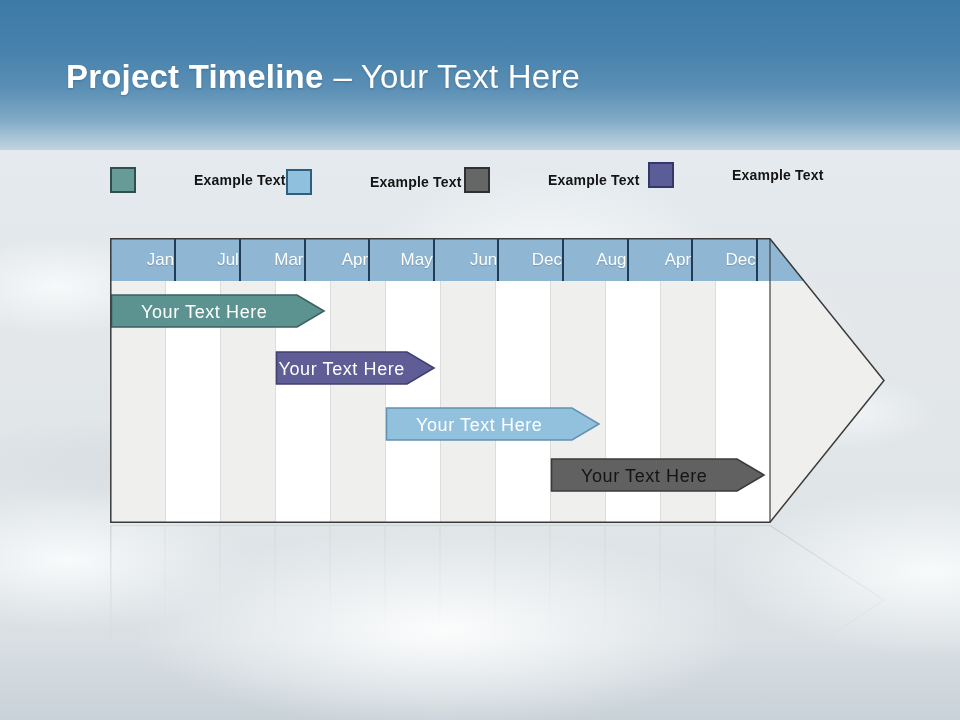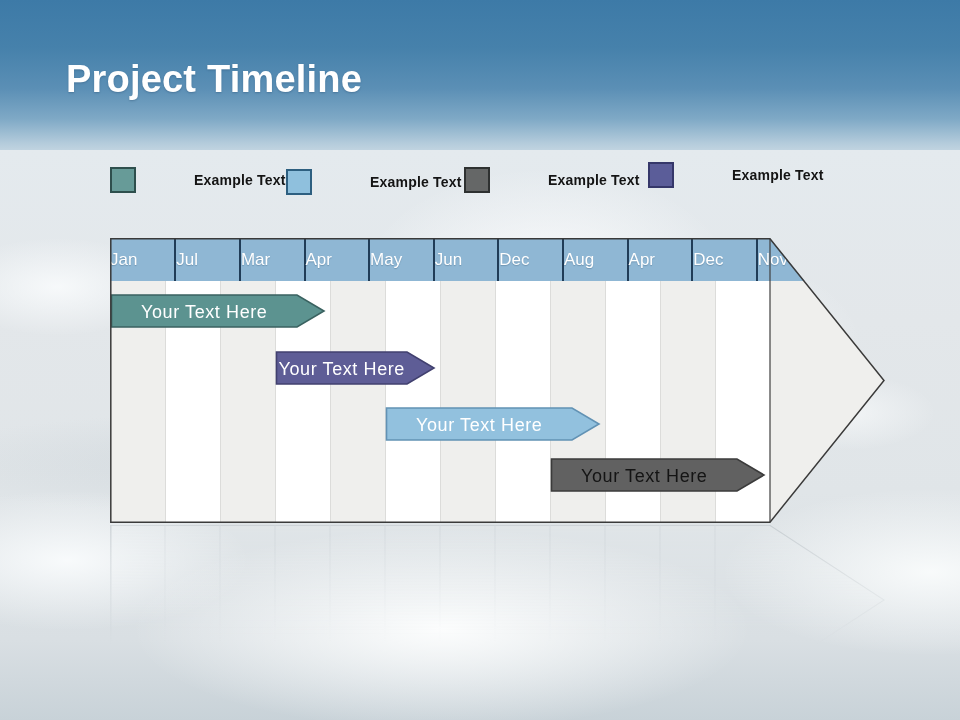--- a/index.html
+++ b/index.html
@@ -15,37 +15,37 @@
       radial-gradient(ellipse 230px 130px at 73% 34%, rgba(248,251,253,.8), rgba(248,251,253,0) 70%),
       radial-gradient(ellipse 160px 70px at 6% 24%, rgba(250,252,253,.85), rgba(250,252,253,0) 70%),
       radial-gradient(ellipse 430px 140px at 46% 84%, rgba(253,254,254,.97), rgba(253,254,254,0) 72%),
       radial-gradient(ellipse 260px 100px at 7% 72%, rgba(251,253,254,.9), rgba(251,253,254,0) 70%),
       radial-gradient(ellipse 300px 120px at 97% 74%, rgba(251,253,253,.9), rgba(251,253,253,0) 70%),
       radial-gradient(ellipse 130px 55px at 88% 46%, rgba(249,251,252,.7), rgba(249,251,252,0) 70%),
       radial-gradient(ellipse 520px 70px at 30% 55%, rgba(186,196,203,.35), rgba(186,196,203,0) 75%),
       linear-gradient(180deg,#e4eaee 0%,#e3e7ea 30%,#e0e5e8 60%,#d9dfe3 86%,#c8d2d8 100%);}
   
   .title{position:absolute;left:66px;top:58px;margin:0;display:flex;align-items:center;
-         color:#ffffff;font-size:38px;letter-spacing:.2px;
+         color:#ffffff;font-size:33px;letter-spacing:.2px;
          text-shadow:0 1px 2px rgba(10,40,70,.25);}
   .t-bold{font-weight:700;margin-right:10px;}
   .t-light{font-weight:400;}
   
   .legend-item{position:absolute;display:flex;align-items:center;height:28px;gap:44px;}
   .li-0{left:110px;top:166px;} .li-1{left:286px;top:168px;}
   .li-2{left:464px;top:166px;} .li-3{left:648px;top:161px;}
   .swatch{width:22px;height:22px;border:2px solid #333;margin-right:14px;flex:0 0 auto;}
   .legend-label{font-size:14px;font-weight:700;color:#141414;letter-spacing:.2px;}
   
   .chart{position:absolute;left:110px;top:238px;width:775px;height:285px;}
   .chart-clip{position:absolute;inset:0;background:#efefed;
     clip-path:polygon(0 0,660px 0,775px 142.5px,660px 285px,0 285px);}
   .header-row{position:absolute;left:0;top:0;width:775px;height:43px;
     background:#8fb7d4;display:flex;}
-  .mcell{width:77px;height:43px;box-sizing:border-box;line-height:43px;text-align:left;
+  .mcell{width:77px;height:43px;box-sizing:border-box;line-height:43px;text-align:right;
     color:#ffffff;font-size:17px;border-left:2px solid #203c57;
     text-shadow:0 1px 1px rgba(20,50,80,.25);}
   .mcell:first-child{border-left:none;}
   .columns{position:absolute;left:0;top:43px;width:660px;height:242px;display:flex;}
   .col{width:55px;height:242px;box-sizing:border-box;border-left:1px solid #dcdcda;}
   .col:first-child{border-left:none;}
   .col-gray{background:#efefed;} .col-white{background:#ffffff;}
   .chart-overlay{position:absolute;left:0;top:0;width:775px;height:285px;overflow:visible;}
   .bar-label{font-family:"Liberation Sans","DejaVu Sans",sans-serif;font-size:18px;
     letter-spacing:.6px;}
@@ -57,20 +57,21 @@
 </style>
 </head>
 <body>
 
 <div class="slide">
   <div class="bg-sky"></div>
   <div class="bg-ice"></div>
 
   <h1 class="title">
     <span class="t-bold">Project Timeline</span>
+    <span class="t-light">– Your Text Here</span>
   </h1>
 
   <div class="legend-item li-0">
     <span class="swatch" style="background: rgb(103, 155, 152); border-color: rgb(46, 79, 77);"></span>
     <span class="legend-label">Example Text</span>
   </div>
   <div class="legend-item li-1">
     <span class="swatch" style="background: rgb(143, 192, 221); border-color: rgb(45, 95, 128);"></span>
     <span class="legend-label">Example Text</span>
   </div>

